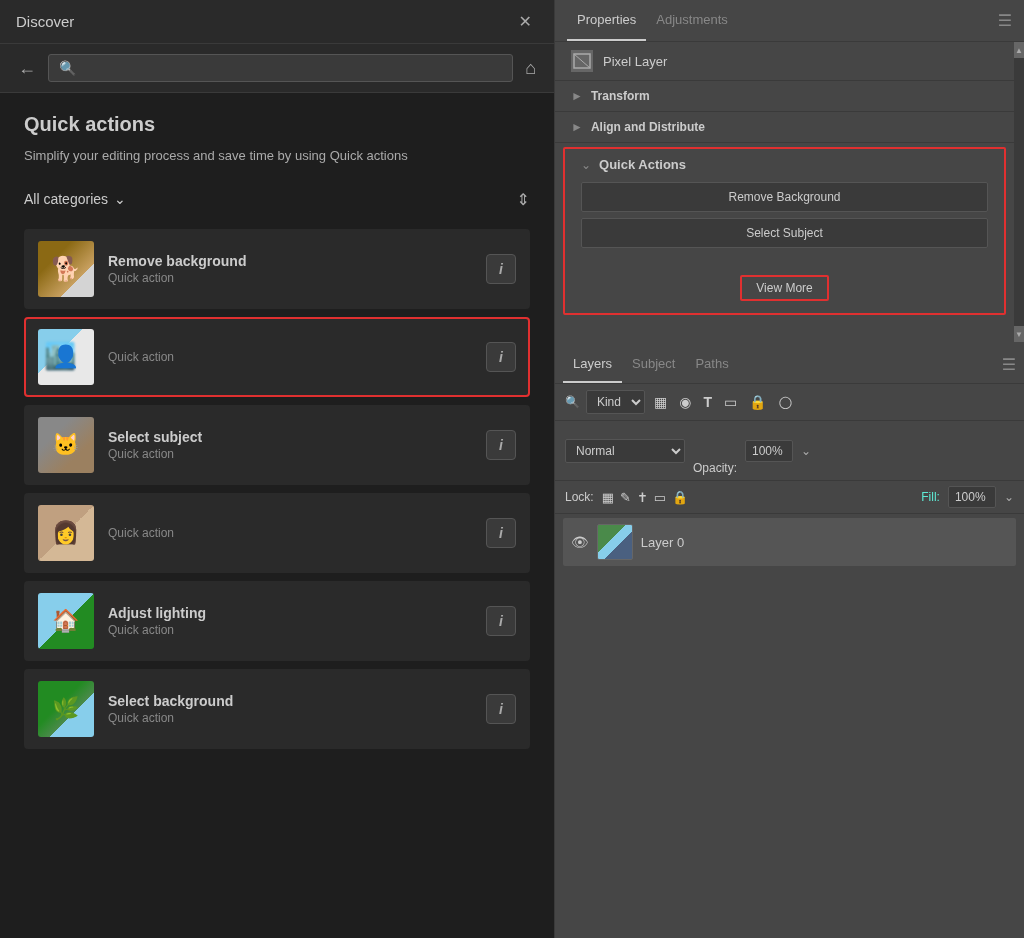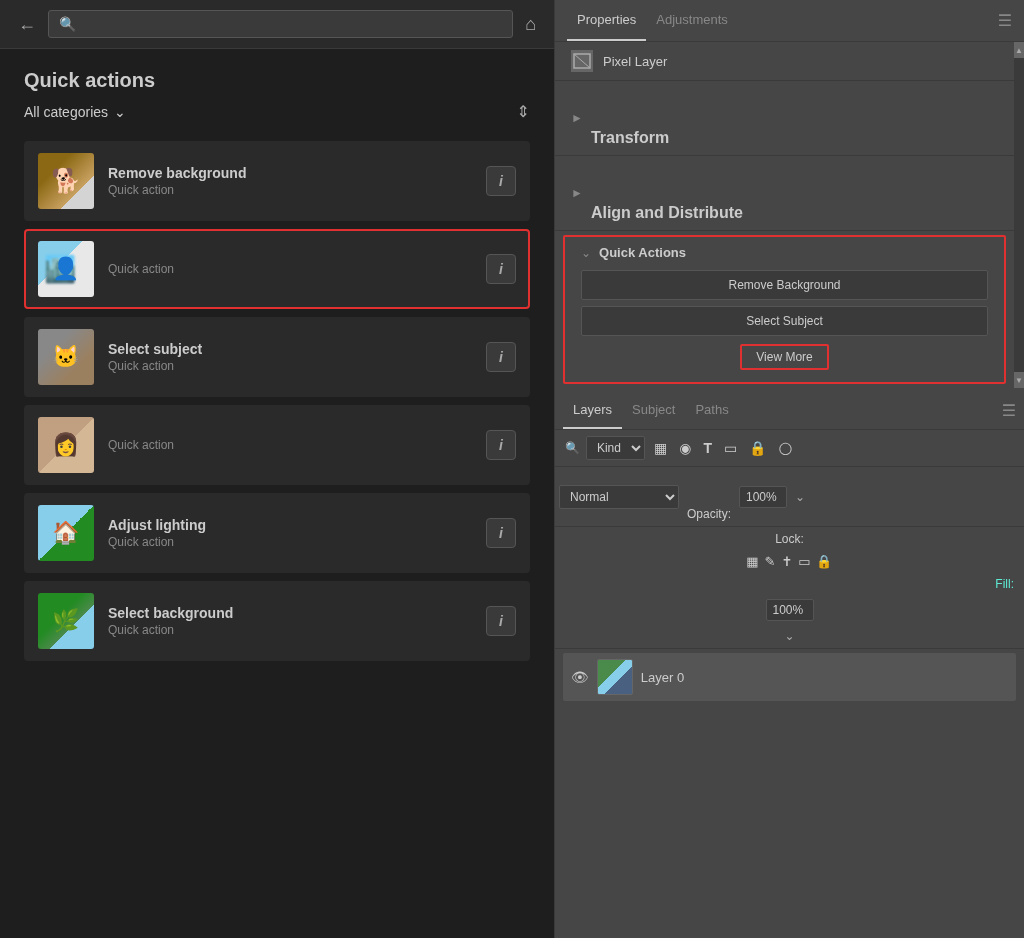--- a/index.html
+++ b/index.html
@@ -344,23 +344,22 @@
       cursor: pointer;
     }
 
     .prop-section-chevron {
       color: #888;
       font-size: 12px;
     }
 
     .prop-section-title {
       color: #cccccc;
-      font-size: 16px;
+      font-size: 12px;
       font-weight: 600;
-      margin-top: 40px;
     }
 
     
     .quick-actions-section {
       padding: 8px 16px 12px;
       border-bottom: 1px solid #3a3a3a;
       border: 2px solid #e03030;
       margin: 4px 8px;
       border-radius: 2px;
     }
@@ -402,20 +401,21 @@
     }
 
     .view-more-btn {
       background: none;
       border: 2px solid #e03030;
       color: #cccccc;
       font-size: 12px;
       padding: 4px 14px;
       cursor: pointer;
       border-radius: 2px;
+      margin-top: 19px;
     }
 
     
     .layers-panel {
       flex: 1;
       background: #464646;
       display: flex;
       flex-direction: column;
       margin-top: 4px;
     }
@@ -463,21 +463,21 @@
     }
 
     .layer-tool-icon {
       color: #cccccc;
       font-size: 14px;
       cursor: pointer;
       padding: 2px 3px;
     }
 
     .blending-row {
-      padding: 5px 4px;
+      padding: 5px 10px;
       display: flex;
       align-items: center;
       gap: 8px;
       border-bottom: 1px solid #3a3a3a;
     }
 
     .blending-select {
       background: #3a3a3a;
       border: 1px solid #555;
       color: #cccccc;
@@ -503,21 +503,20 @@
       border-radius: 2px;
       width: 48px;
     }
 
     .lock-row {
       padding: 5px 10px;
       display: flex;
       align-items: center;
       gap: 8px;
       border-bottom: 1px solid #3a3a3a;
-      flex-direction: column;
     }
 
     .lock-label {
       color: #cccccc;
       font-size: 12px;
     }
 
     .lock-icons {
       display: flex;
       gap: 6px;
@@ -579,31 +578,36 @@
     .layer-name {
       color: #cccccc;
       font-size: 13px;
     }
   </style>
 </head>
 <body>
 
 <div class="discover-panel">
 
+  <div class="discover-header">
+    <span class="discover-title">Discover</span>
+    <button class="discover-close-btn">✕</button>
+  </div>
 
   <div class="discover-search-bar">
     <button class="back-btn">←</button>
     <div class="search-input-wrapper">
       <span style="color:#888; font-size:14px;">🔍</span>
     </div>
     <button class="home-btn">⌂</button>
   </div>
 
   <div class="discover-content">
     <div class="section-title">Quick actions</div>
+    <div class="section-desc">Simplify your editing process and save time by using Quick actions</div>
 
     <div class="filter-bar">
       <div class="filter-dropdown">
         <span>All categories</span>
         <span>⌄</span>
       </div>
       <span class="filter-sort-icon">⇕</span>
     </div>
 
     <div class="action-list">

